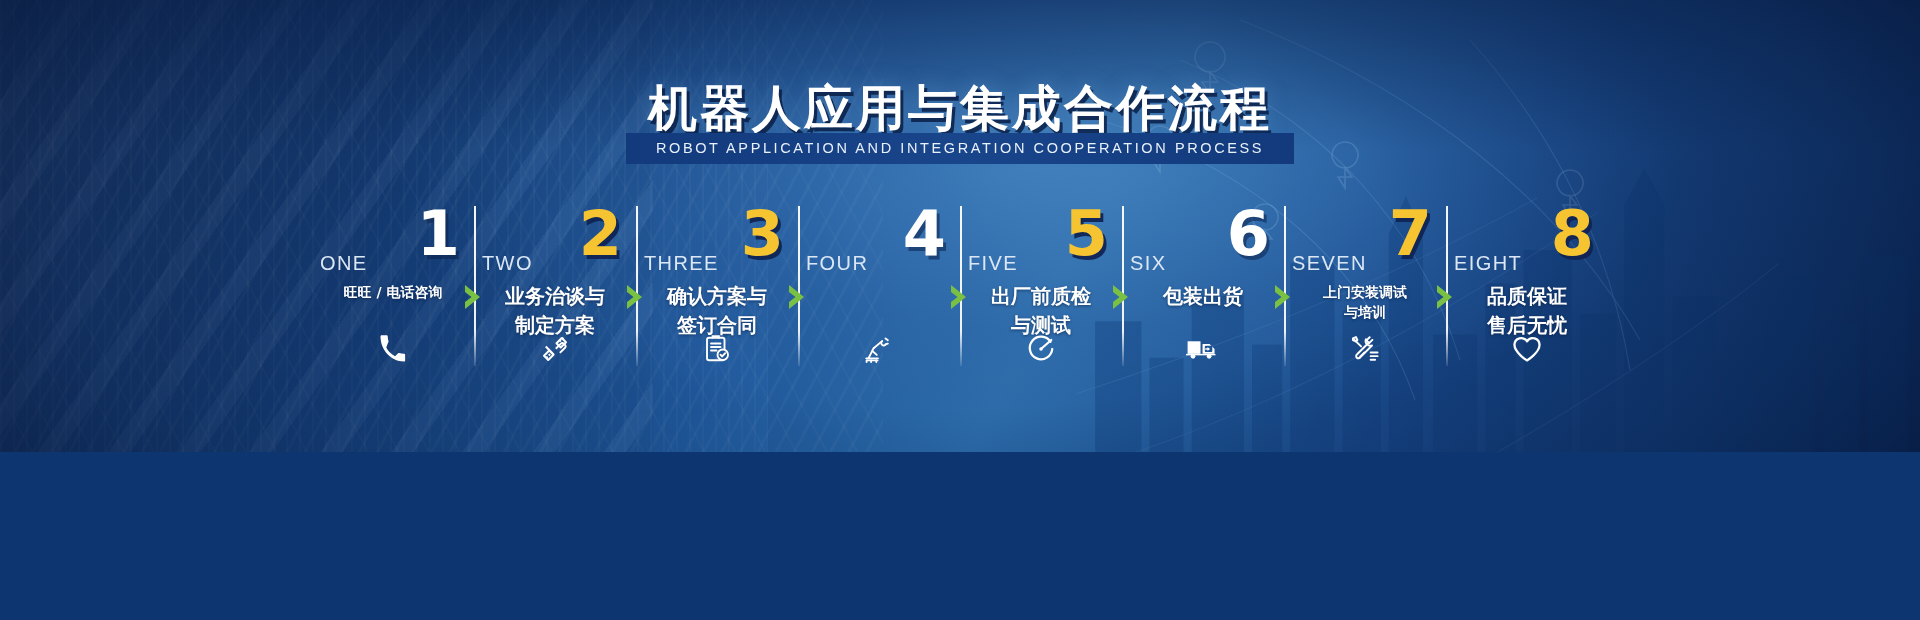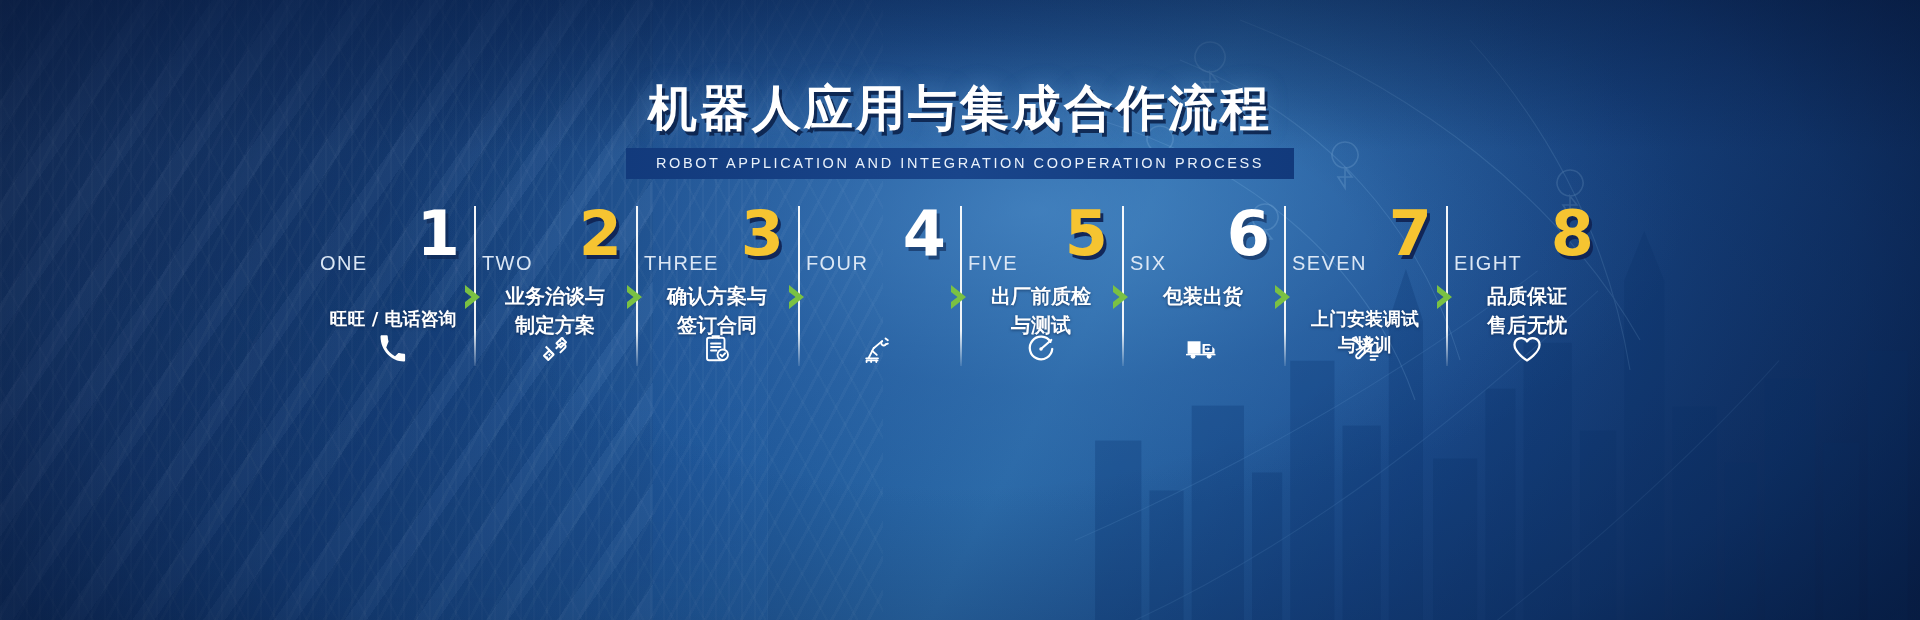--- a/index.html
+++ b/index.html
@@ -2,21 +2,21 @@
 <html><head>
 <meta charset="utf-8">
 <style>
   html,body{margin:0;padding:0;}
   body{
     width:1920px;height:620px;overflow:hidden;
     font-family:"Liberation Sans","DejaVu Sans",sans-serif;
     background:#0d3570;
   }
   #banner{
-    position:relative;width:1920px;height:620px;overflow:hidden;
+    position:relative;width:1920px;height:452px;overflow:hidden;
     background:
       radial-gradient(ellipse 900px 420px at 54% 34%, rgba(86,150,210,0.55) 0%, rgba(58,115,180,0.30) 42%, rgba(20,60,125,0.0) 72%),
       linear-gradient(118deg,#0a2a5e 0%,#123a74 20%,#1d5496 42%,#2b6aa8 56%,#1b4c8e 74%,#0c2c61 100%);
   }
   
   .tex{position:absolute;inset:0;pointer-events:none;}
   .tex-left{
     width:46%;left:0;
     background:
       repeating-linear-gradient(118deg, rgba(255,255,255,0.045) 0px, rgba(255,255,255,0.045) 3px, rgba(0,0,0,0) 3px, rgba(0,0,0,0) 16px),
@@ -52,21 +52,21 @@
   }
 
   
   #header{position:absolute;left:0;right:0;top:84px;text-align:center;z-index:6;}
   #title{
     font-size:49px;font-weight:bold;color:#ffffff;letter-spacing:3px;line-height:1;
     text-shadow:3px 4px 0 rgba(9,30,70,0.85), 0 0 22px rgba(120,180,235,0.35);
     font-family:"DejaVu Sans","Liberation Sans",sans-serif;
   }
   #subtitle-bar{
-    display:inline-block;margin-top:15px;
+    display:inline-block;
     background:linear-gradient(90deg,#123a7c 0%,#19458b 50%,#123a7c 100%);
     padding:7px 30px 8px 30px;
   }
   #subtitle{
     font-size:14.5px;color:#e9f1fb;letter-spacing:2.6px;font-weight:normal;white-space:nowrap;
   }
 
   
   #steps{
     position:absolute;left:0;right:0;top:206px;height:180px;z-index:6;
@@ -92,21 +92,21 @@
     font-family:"DejaVu Sans","Liberation Sans",sans-serif;
   }
   .num.white{color:#ffffff;text-shadow:3px 4px 0 rgba(11,32,74,0.55);}
   .num.gold{color:#f6c431;text-shadow:3px 4px 0 rgba(16,36,84,0.95);}
   .label{
     position:absolute;left:0;right:0;top:76px;text-align:center;
     font-size:20px;font-weight:bold;color:#ffffff;line-height:1.45;
     text-shadow:0 1px 3px rgba(7,26,62,0.6);
     font-family:"DejaVu Sans","Liberation Sans",sans-serif;
   }
-  .label.wide{font-size:18px;margin-top:24px;}
+  .label.wide{font-size:14px;}
   .icon{
     position:absolute;left:0;right:0;top:126px;display:flex;justify-content:center;align-items:center;height:34px;
   }
   .icon svg{display:block;}
 </style>
 </head>
 <body>
 
 <div id="banner">
 

